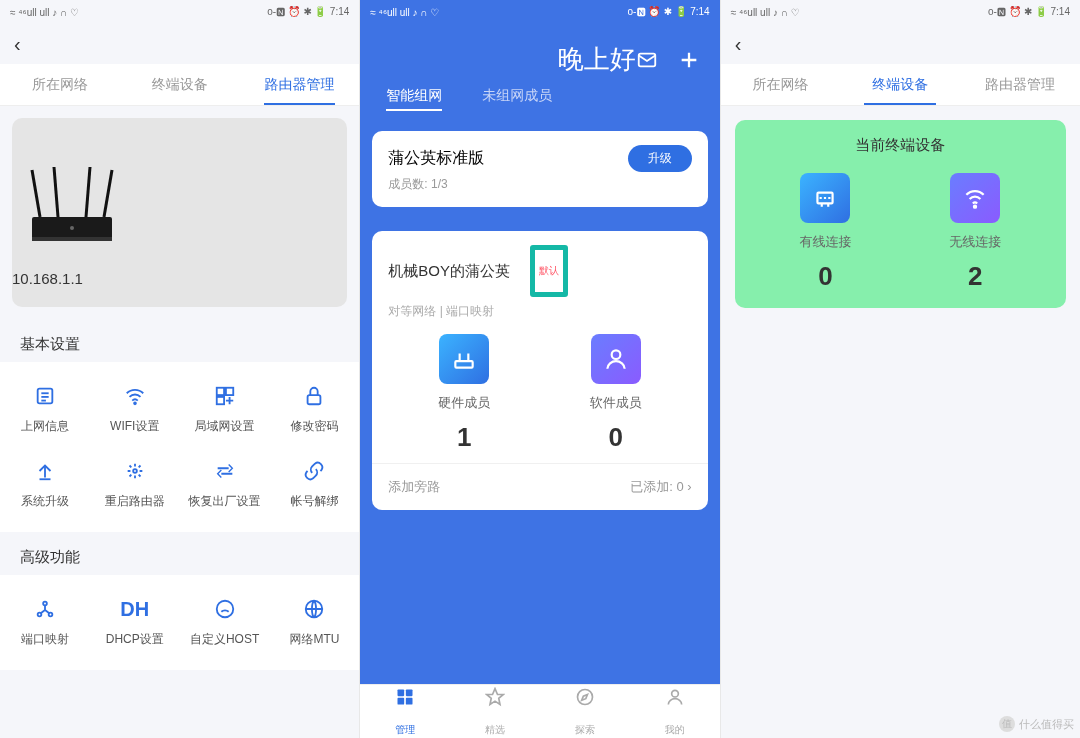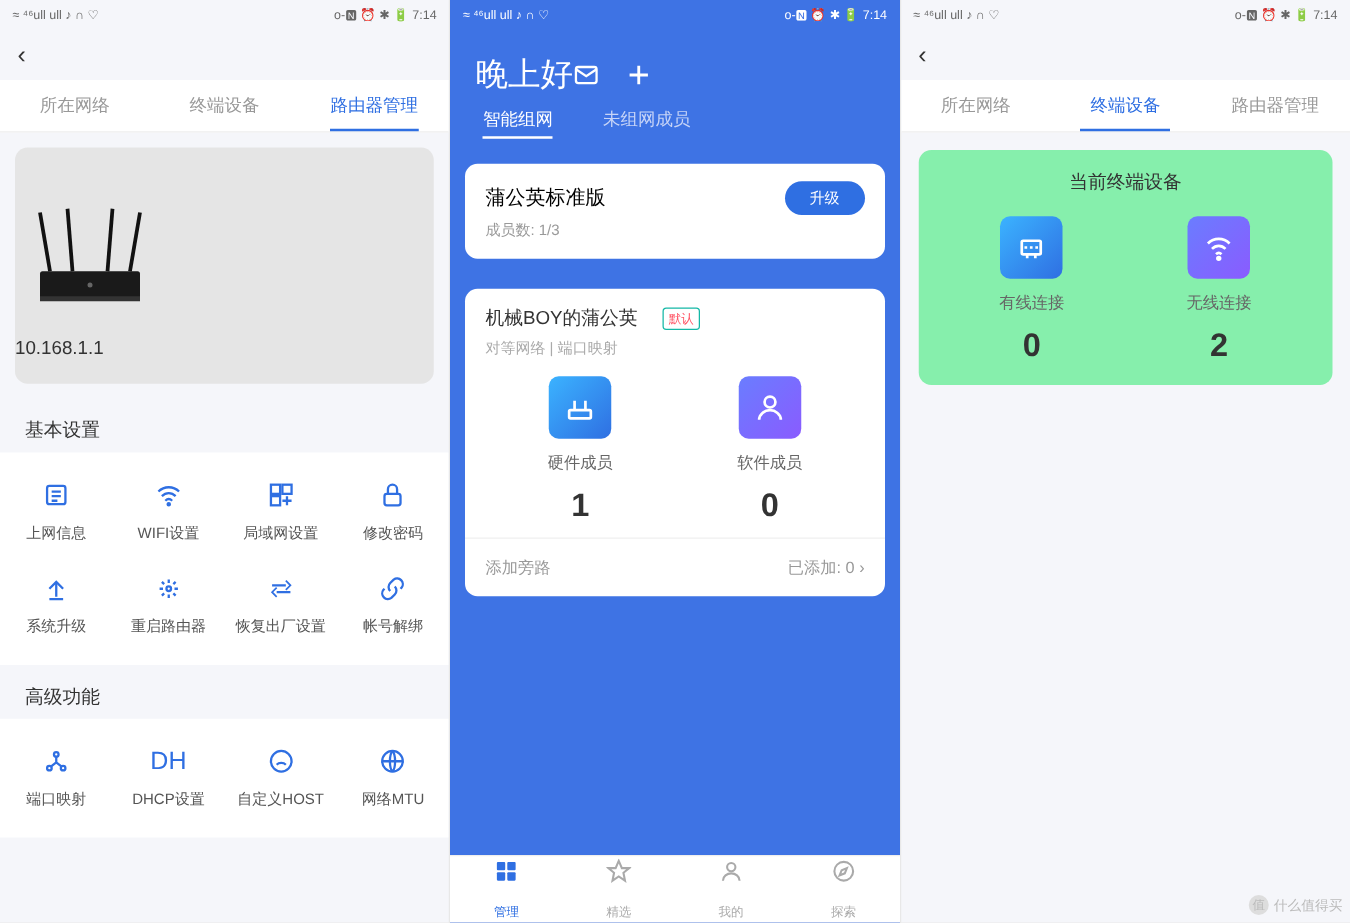--- a/index.html
+++ b/index.html
@@ -17,31 +17,31 @@
 .tab.active::after{content:"";position:absolute;bottom:0;left:20%;right:20%;height:2px;background:#2f6fe2}
 .card{background:#fff;border-radius:10px;margin:12px}
 .routerimg{display:flex;flex-direction:column;padding:24px 0 20px 0;background:#e5e5e5;margin:12px;border-radius:10px}
 .router-svg{width:120px;height:120px}
 .ip{font-size:15px;color:#333;margin-top:8px}
 .sect{font-size:15px;color:#333;padding:16px 20px 8px 20px}
 .grid{background:#fff;display:grid;grid-template-columns:repeat(4,1fr);padding:10px 0}
 .gi{display:flex;flex-direction:column;align-items:center;padding:12px 0;gap:10px}
 .gi .ic{width:24px;height:24px;display:flex;align-items:center;justify-content:center;color:#2f6fe2;font-size:20px}
 .gi .lbl{font-size:12px;color:#555}
-.greet{color:#fff;font-size:26px;padding:18px 20px 10px 20px;display:flex;align-items:center;justify-content:flex-start}
+.greet{color:#fff;font-size:26px;padding:18px 20px 10px 20px;display:flex;align-items:center;justify-content:flex-end}
 .greet .ricons{display:flex;gap:20px;font-size:20px}
 .btabs{display:flex;padding:0 26px;gap:40px;color:#c7d4f7;font-size:14px;margin-bottom:14px}
 .btab.active{color:#fff;position:relative}
 .btab.active::after{content:"";position:absolute;bottom:-6px;left:0;right:0;height:2px;background:#fff}
 .planrow{display:flex;align-items:center;justify-content:space-between;padding:14px 16px 4px 16px}
 .pill{background:#2f6fe2;color:#fff;font-size:12px;padding:5px 20px;border-radius:20px}
 .sub{color:#999;font-size:12px;padding:0 16px 14px 16px}
 .netcard{padding:14px 16px 10px 16px}
 .netname{font-size:15px;color:#333;display:flex;align-items:center;gap:20px}
-.badge{font-size:10px;color:#f56;border:1px solid #14b8a6;padding:1px 4px;border-radius:3px}
+.badge{font-size:10px;color:#f56;border:5px solid #14b8a6;padding:14px 4px;border-radius:3px}
 .netmeta{font-size:12px;color:#aaa;margin-top:6px}
 .divv{display:flex;margin-top:14px}
 .m50{flex:1;display:flex;flex-direction:column;align-items:center;gap:10px}
 .sq{width:50px;height:50px;border-radius:8px;display:flex;align-items:center;justify-content:center;color:#fff;font-size:22px}
 .sq.bl{background:linear-gradient(135deg,#3bb3ff,#2f6fe2)}
 .sq.pu{background:linear-gradient(135deg,#6a7dff,#8a5bff)}
 .mlbl{font-size:13px;color:#666}
 .mnum{font-size:26px;font-weight:600;color:#333}
 .addrow{display:flex;justify-content:space-between;align-items:center;padding:14px 16px;border-top:1px solid #f0f0f0;color:#999;font-size:13px}
 .bottomnav{margin-top:auto;background:#fff;display:flex;height:54px;border-top:1px solid #eee}
@@ -173,21 +173,21 @@
             <svg width="22" height="22" viewBox="0 0 24 24" fill="none" stroke="#2f6fe2" stroke-width="2">
               <circle cx="12" cy="6" r="2"></circle>
               <circle cx="6" cy="18" r="2"></circle>
               <circle cx="18" cy="18" r="2"></circle>
               <path d="M12 8v5M12 13l-5 4M12 13l5 4"></path>
             </svg>
           </span>
           <span class="lbl">端口映射</span>
         </div>
       <div class="gi">
-          <span class="ic" style="font-weight:400">DH</span>
+          <span class="ic" style="font-weight:700">DH</span>
           <span class="lbl">DHCP设置</span>
         </div>
       <div class="gi">
           <span class="ic">
             <svg width="22" height="22" viewBox="0 0 24 24" fill="none" stroke="#2f6fe2" stroke-width="2">
               <circle cx="12" cy="12" r="9"></circle>
               <path d="M8 15c2-2 6-2 8 0M9 10h.01M15 10h.01"></path>
             </svg>
           </span>
           <span class="lbl">自定义HOST</span>
@@ -283,31 +283,31 @@
         <span>管理</span>
       </div>
     <div class="bn">
         <svg width="20" height="20" viewBox="0 0 24 24" fill="none" stroke="#aaa" stroke-width="2">
           <path d="M12 2l3 7h7l-5.5 4.5L18 21l-6-4-6 4 1.5-7.5L2 9h7z"></path>
         </svg>
         <span>精选</span>
       </div>
     <div class="bn">
         <svg width="20" height="20" viewBox="0 0 24 24" fill="none" stroke="#aaa" stroke-width="2">
+          <circle cx="12" cy="12" r="9"></circle>
+          <path d="M15 9l-2 5-5 2 2-5z"></path>
+        </svg>
+        <span>探索</span>
+      </div>
+    <div class="bn">
+        <svg width="20" height="20" viewBox="0 0 24 24" fill="none" stroke="#aaa" stroke-width="2">
           <circle cx="12" cy="8" r="4"></circle>
           <path d="M4 21c0-4 4-7 8-7s8 3 8 7"></path>
         </svg>
         <span>我的</span>
-      </div>
-    <div class="bn">
-        <svg width="20" height="20" viewBox="0 0 24 24" fill="none" stroke="#aaa" stroke-width="2">
-          <circle cx="12" cy="12" r="9"></circle>
-          <path d="M15 9l-2 5-5 2 2-5z"></path>
-        </svg>
-        <span>探索</span>
       </div>
   </div>
 </div>
 
 <div class="pane">
   <div class="statusbar">
     <span class="sl">≈ ⁴⁶ull ull ♪ ∩ ♡</span>
       <span class="sr">o-🅽 ⏰ ✱ 🔋 7:14</span>
   </div>
   <div class="topbar">

